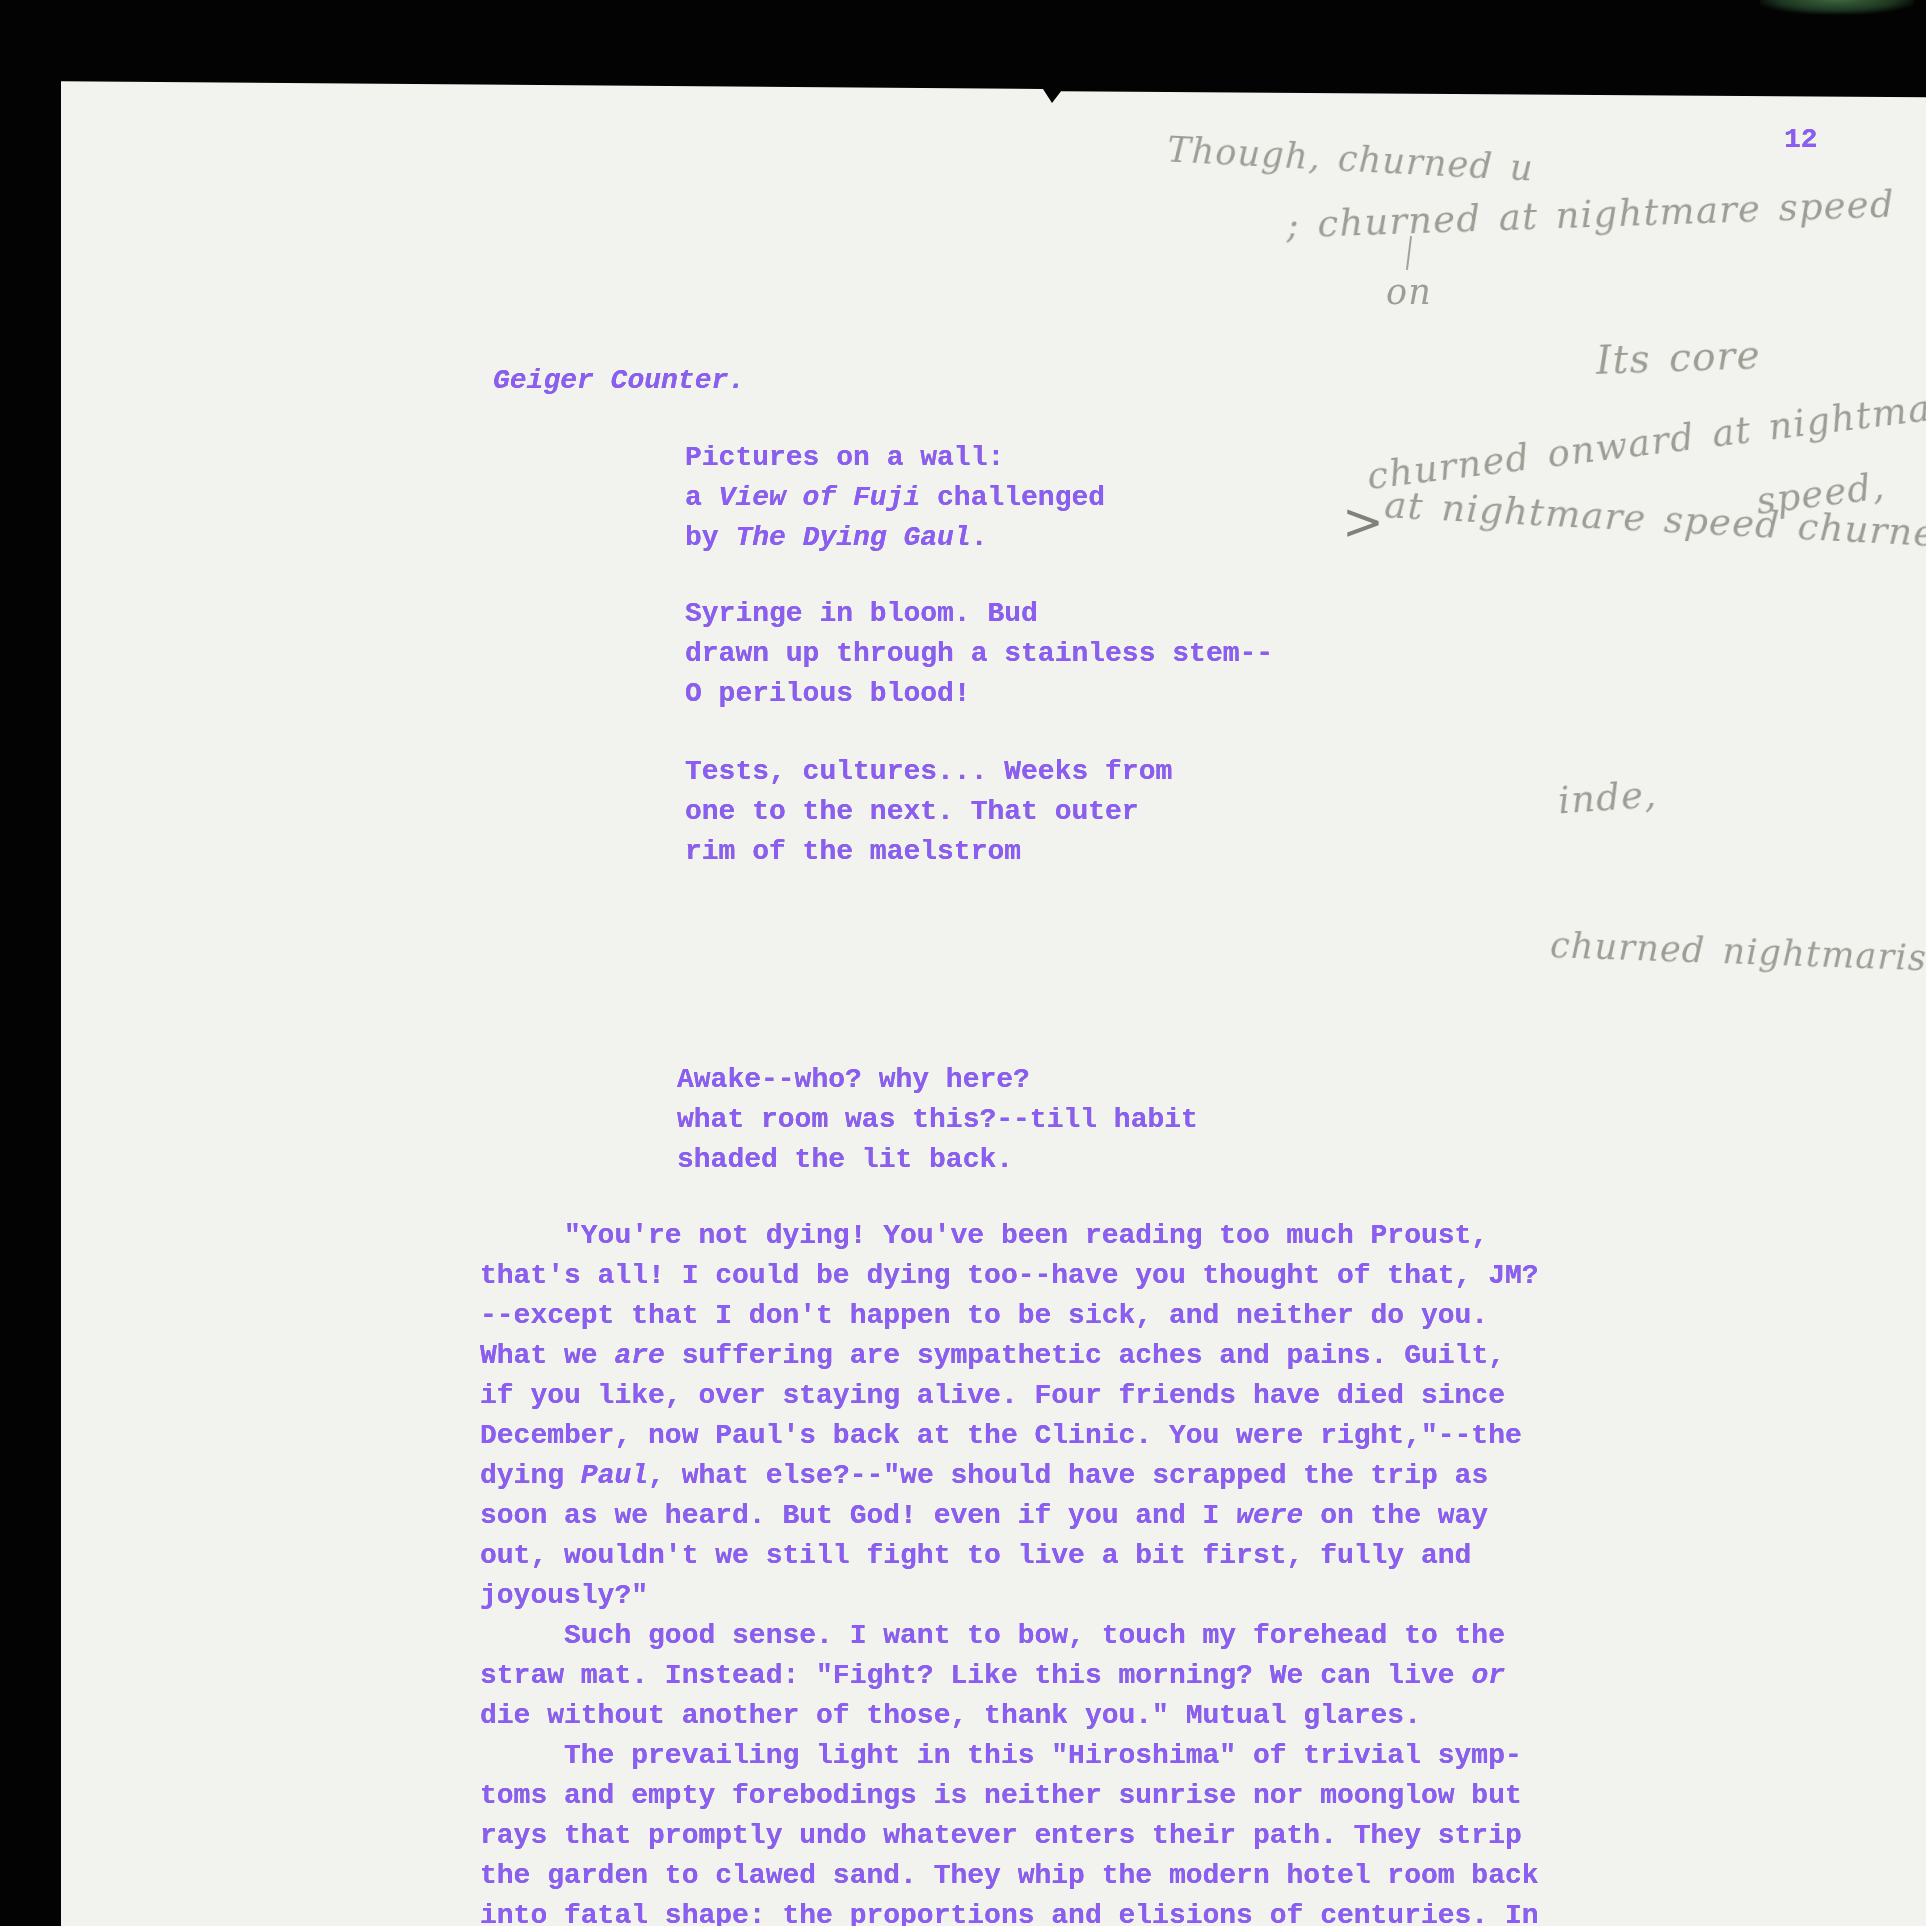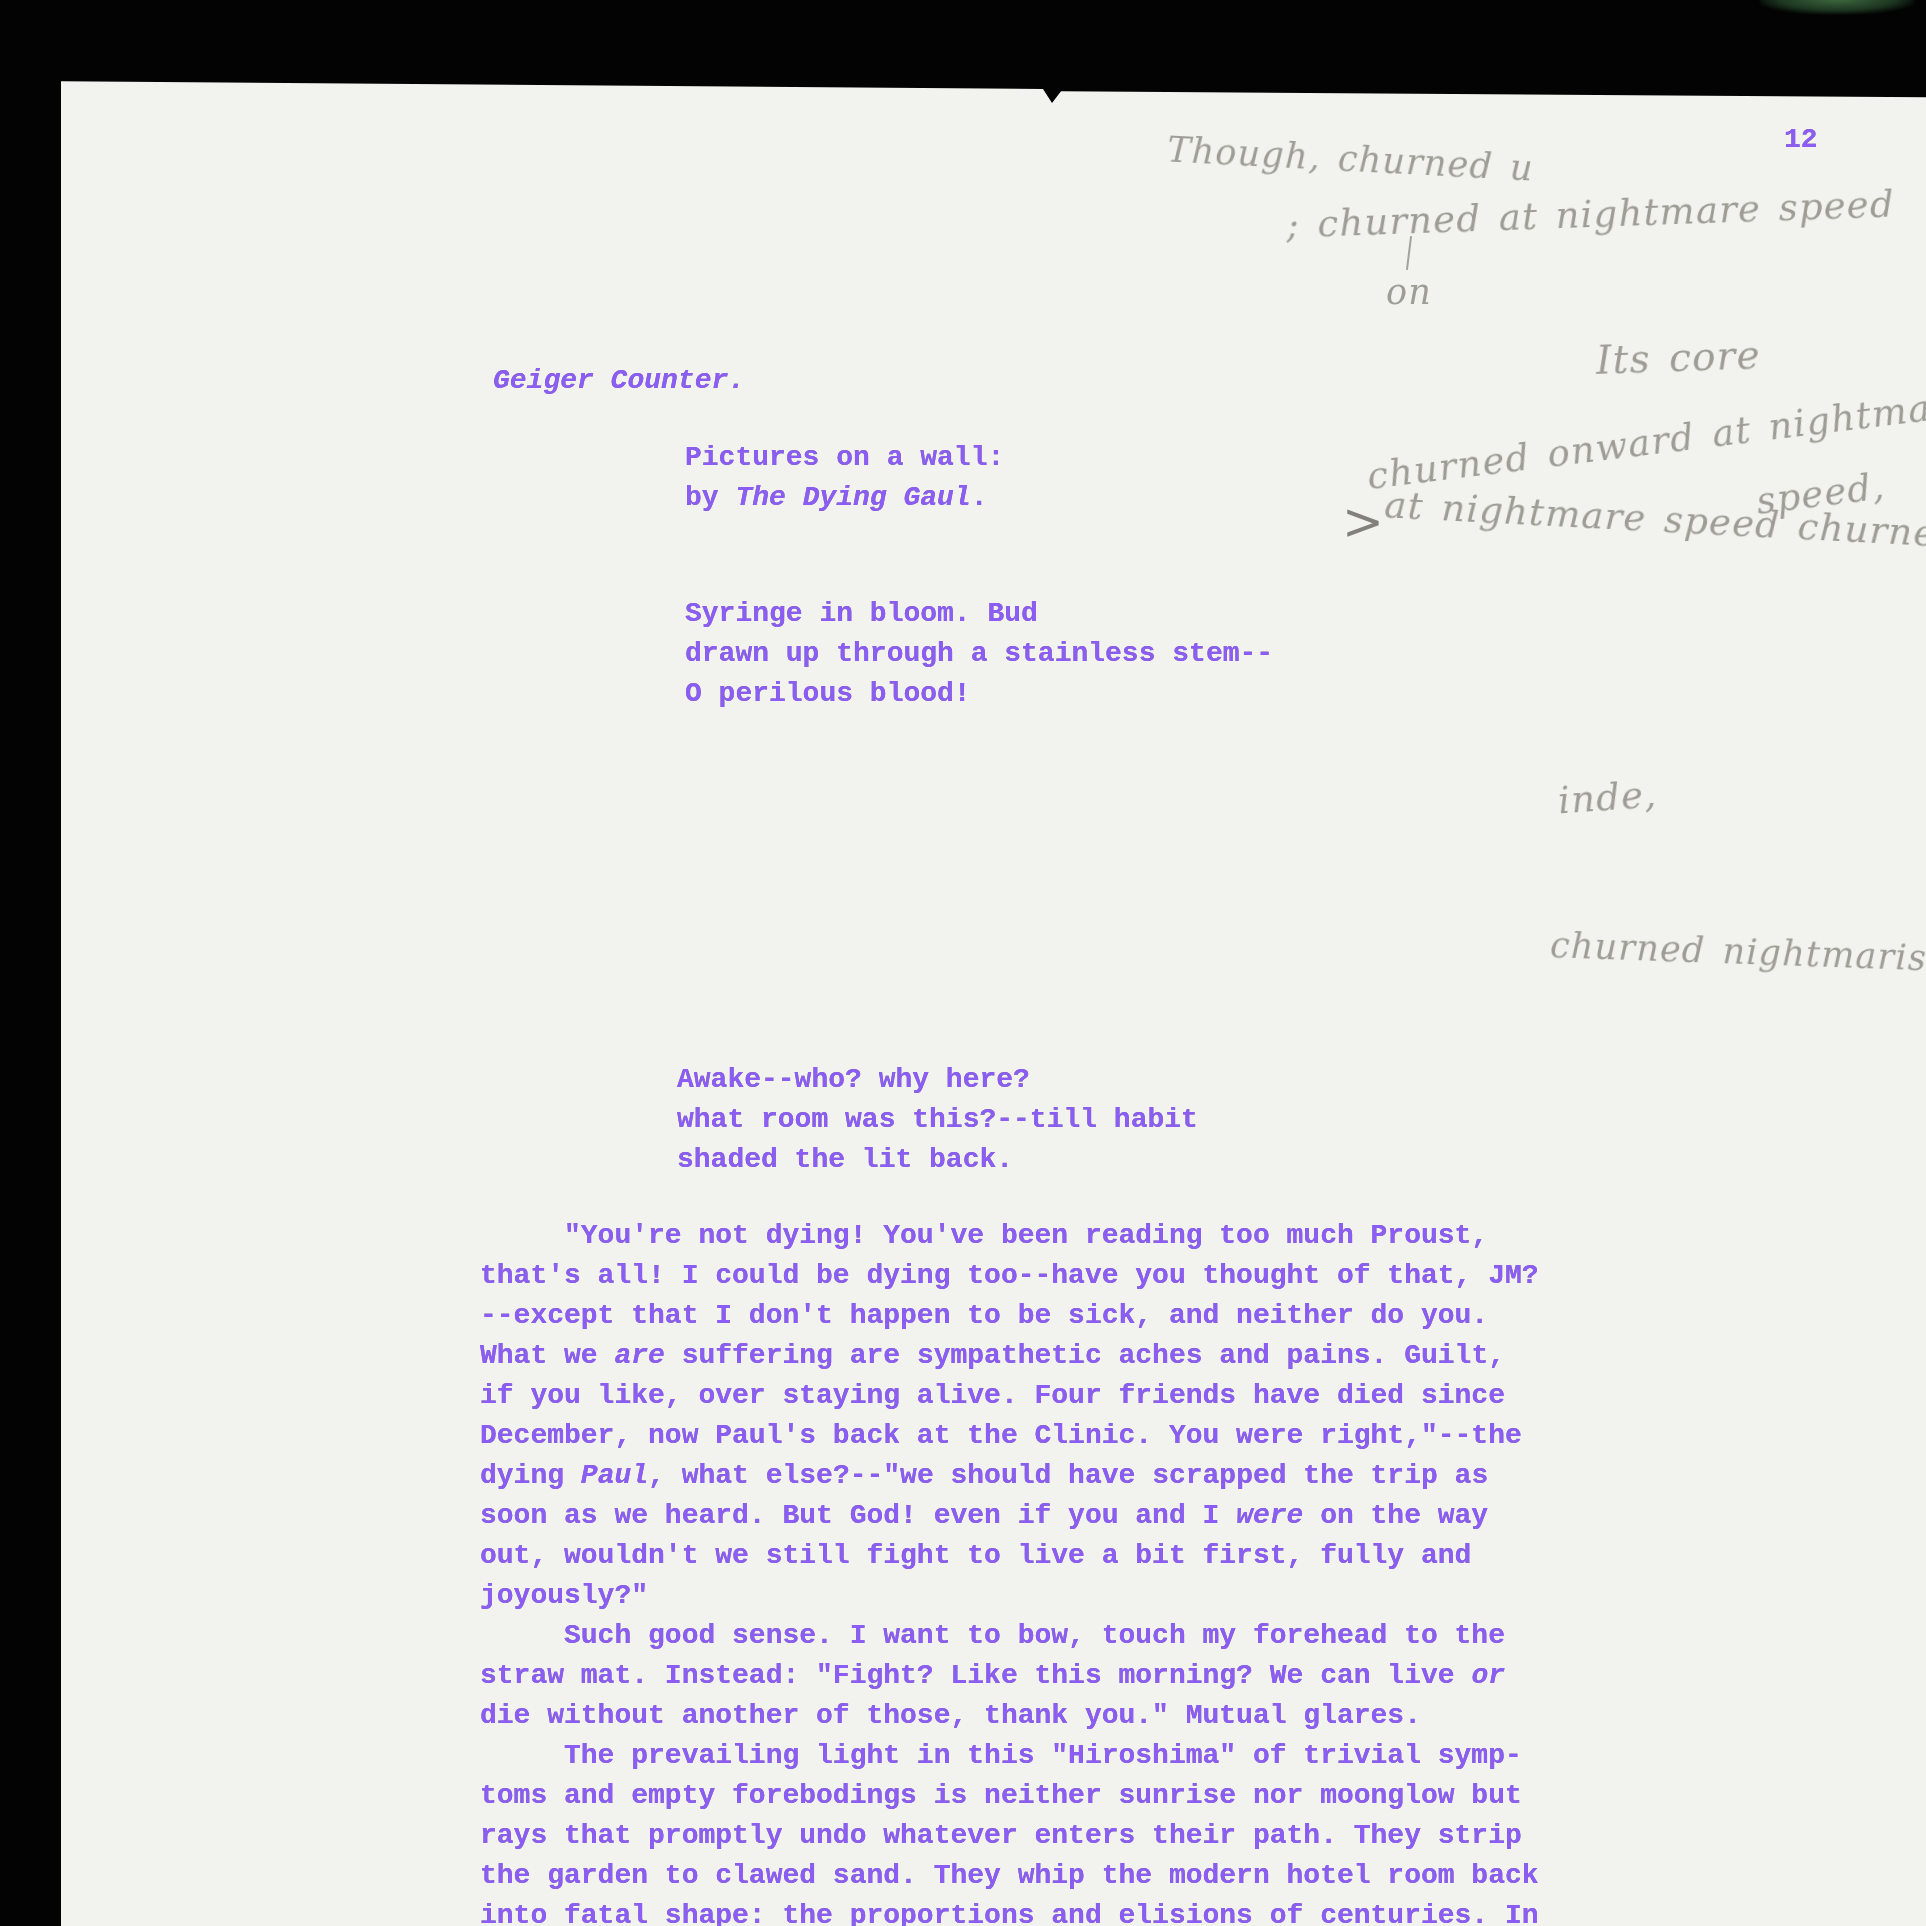--- a/index.html
+++ b/index.html
@@ -32,22 +32,23 @@
 <body>
 
 <div id="canvas">
 
   <div id="paper">
 
     <div class="typed" style="left:1723px;top:41px;">12</div>
 
     <div class="typed title-block" style="left:432px;top:282px;">Geiger Counter.</div>
 
-    <div class="typed" style="left:624px;top:359px;"><div class="tline"><span>Pictures on a wall:</span></div><div class="tline"><span>by </span><span class="it">The Dying Gaul</span><span>.</span></div></div>
+    <div class="typed" style="left:624px;top:359px;"><div class="tline"><span>Pictures on a wall:</span></div><div class="tline"><span>a </span><span class="it">View of Fuji</span><span> challenged</span></div><div class="tline"><span>by </span><span class="it">The Dying Gaul</span><span>.</span></div></div>
     <div class="typed" style="left:624px;top:515px;"><div class="tline"><span>Syringe in bloom. Bud</span></div><div class="tline"><span>drawn up through a stainless stem--</span></div><div class="tline"><span>O perilous blood!</span></div></div>
+    <div class="typed" style="left:624px;top:673px;"><div class="tline"><span>Tests, cultures... Weeks from</span></div><div class="tline"><span>one to the next. That outer</span></div><div class="tline"><span>rim of the maelstrom</span></div></div>
     <div class="typed" style="left:616px;top:981px;"><div class="tline"><span>Awake--who? why here?</span></div><div class="tline"><span>what room was this?--till habit</span></div><div class="tline"><span>shaded the lit back.</span></div></div>
 
     <div class="typed" style="left:419px;top:1137px;"><div class="tline"><span>     "You're not dying! You've been reading too much Proust,</span></div><div class="tline"><span>that's all! I could be dying too--have you thought of that, JM?</span></div><div class="tline"><span>--except that I don't happen to be sick, and neither do you.</span></div><div class="tline"><span>What we </span><span class="it">are</span><span> suffering are sympathetic aches and pains. Guilt,</span></div><div class="tline"><span>if you like, over staying alive. Four friends have died since</span></div><div class="tline"><span>December, now Paul's back at the Clinic. You were right,"--the</span></div><div class="tline"><span>dying </span><span class="it">Paul</span><span>, what else?--"we should have scrapped the trip as</span></div><div class="tline"><span>soon as we heard. But God! even if you and I </span><span class="it">were</span><span> on the way</span></div><div class="tline"><span>out, wouldn't we still fight to live a bit first, fully and</span></div><div class="tline"><span>joyously?"</span></div><div class="tline"><span>     Such good sense. I want to bow, touch my forehead to the</span></div><div class="tline"><span>straw mat. Instead: "Fight? Like this morning? We can live </span><span class="it">or</span></div><div class="tline"><span>die without another of those, thank you." Mutual glares.</span></div><div class="tline"><span>     The prevailing light in this "Hiroshima" of trivial symp-</span></div><div class="tline"><span>toms and empty forebodings is neither sunrise nor moonglow but</span></div><div class="tline"><span>rays that promptly undo whatever enters their path. They strip</span></div><div class="tline"><span>the garden to clawed sand. They whip the modern hotel room back</span></div><div class="tline"><span>into fatal shape: the proportions and elisions of centuries. In</span></div></div>
 
     <div class="hand" style="left:1106px;top:60px;font-size:35px;transform:rotate(3deg);">Though, churned u</div>
     <div class="hand" style="left:1225px;top:114px;font-size:37px;transform:rotate(-2deg);">; churned at nightmare speed</div>
     <div id="caret-tick"></div>
     <div class="hand" style="left:1325px;top:193px;font-size:35px;">on</div>
     <div class="hand" style="left:1535px;top:256px;font-size:39px;transform:rotate(-2deg);">Its core</div>
     <div class="hand" style="left:1304px;top:339px;font-size:37px;transform:rotate(-7deg);">churned onward at nightmare</div>

